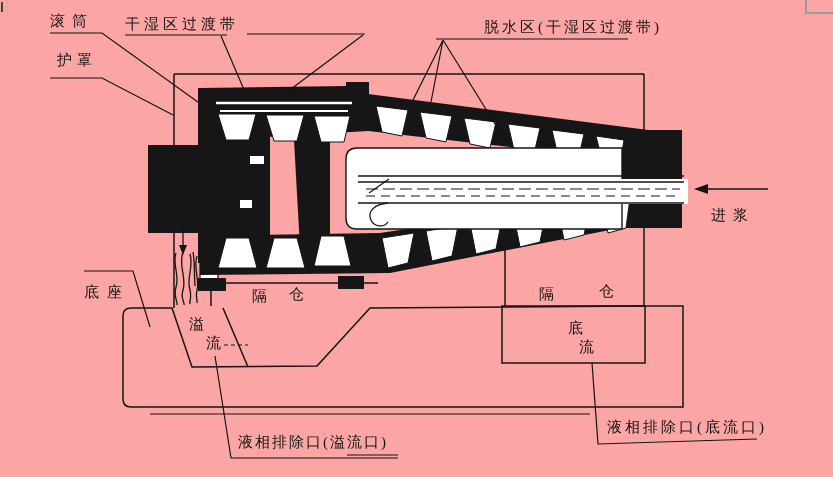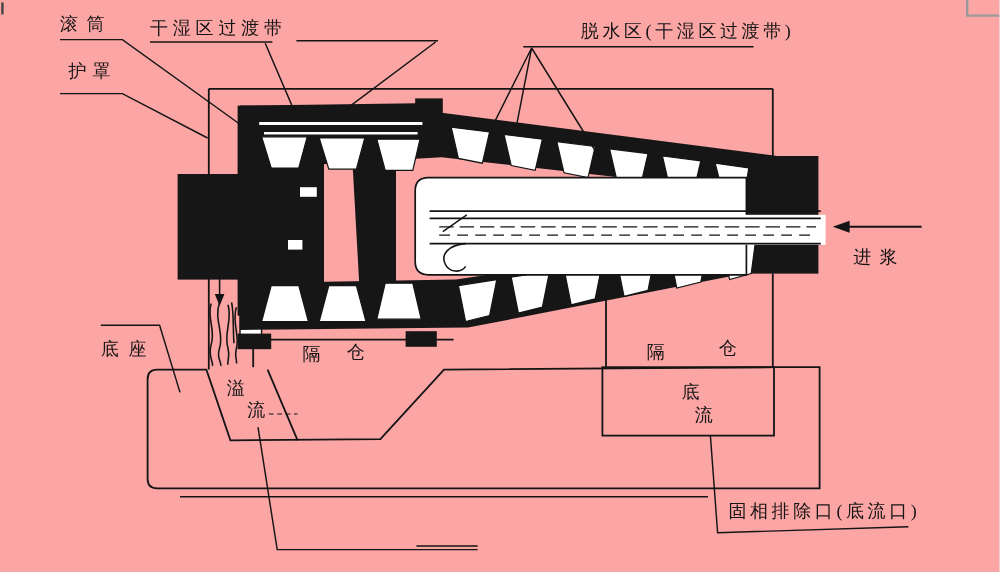--- a/index.html
+++ b/index.html
@@ -140,15 +140,16 @@
 <span class="ch" style="left:252px;top:289px;">隔</span>
 <span class="ch" style="left:289px;top:287px;">仓</span>
 <span class="ch" style="left:539px;top:287px;">隔</span>
 <span class="ch" style="left:599px;top:284px;">仓</span>
 
 <span class="ch" style="left:189px;top:317px;">溢</span>
 <span class="ch" style="left:206px;top:336px;">流</span>
 <span class="ch" style="left:568px;top:321px;">底</span>
 <span class="ch" style="left:579px;top:340px;">流</span>
 
-<div class="lbl ls3" style="left:607px;top:419px;">固相排除口(底流口)</div>
+<div class="lbl ls2" style="left:238px;top:434px;">液相排除口(溢流口)</div>
+<div class="lbl ls3" style="left:607px;top:419px;">液相排除口(底流口)</div>
 
 </div>
 
 </body></html>

